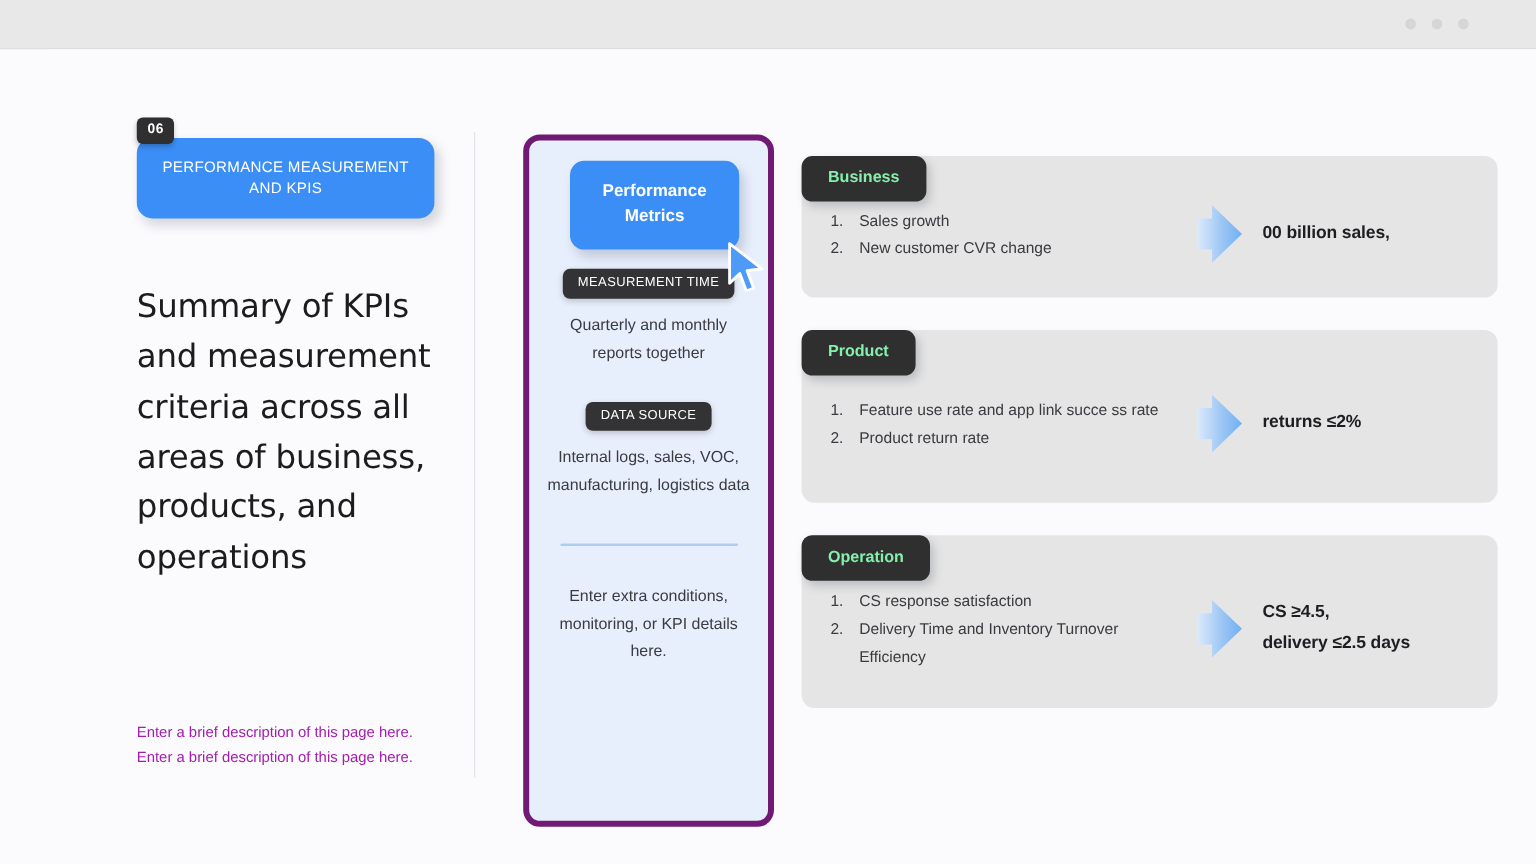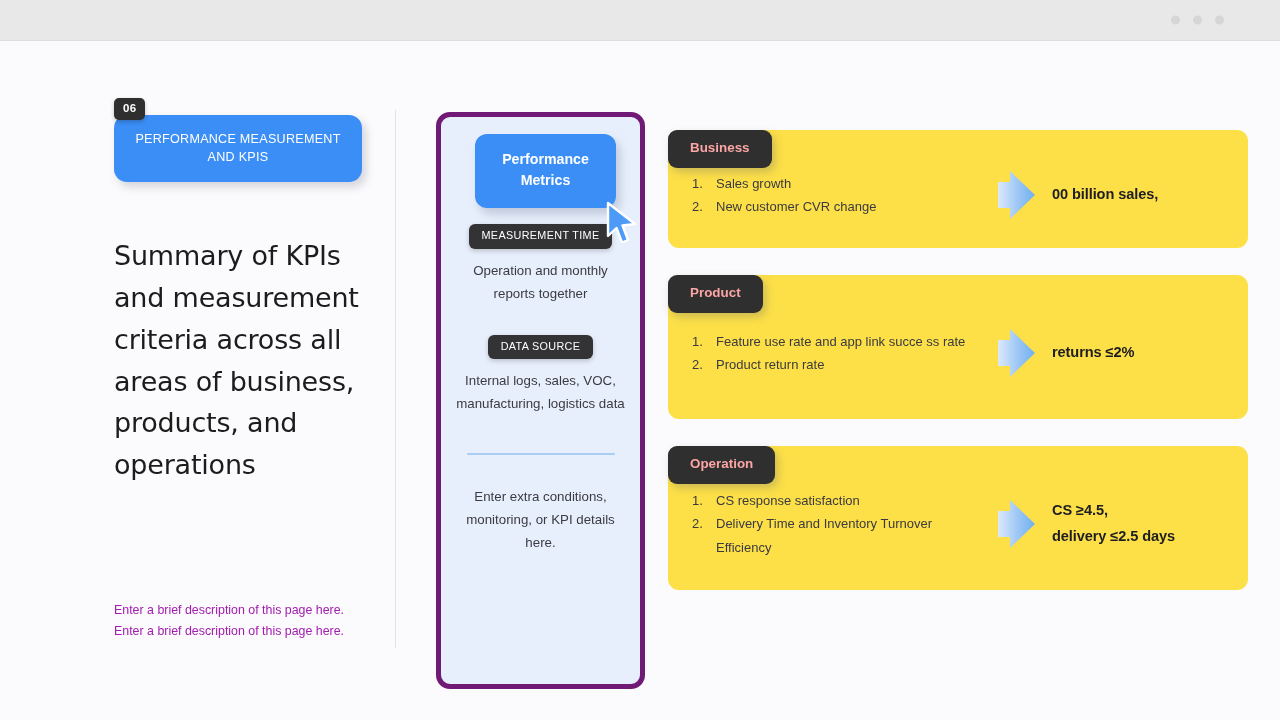--- a/index.html
+++ b/index.html
@@ -204,35 +204,35 @@
     width: 580px;
   }
 
   .kpi-block { position: relative; margin-bottom: 27px; }
   .kpi-block:last-child { margin-bottom: 0; }
 
   .kpi-tag {
     position: absolute;
     left: 0; top: 0;
     background: #2f2f2f;
-    color: #fca5a5;
+    color: #86efac;
     font-size: 13.4px;
     font-weight: 700;
     padding: 11px 22px 12px;
     border-radius: 9px;
     z-index: 3;
     box-shadow: 3px 4px 8px rgba(90,95,110,.30);
     line-height: 1.1;
   }
 
   .kpi-card {
     position: relative;
     margin-top: 20px;
     width: 580px;
-    background: #fde047;
+    background: #e5e5e5;
     border-radius: 11px;
     padding: 38px 24px 26px;
     display: flex;
     align-items: center;
     min-height: 118px;
   }
   .kpi-card.tall { min-height: 144px; }
 
   .kpi-list {
     width: 290px;
@@ -308,21 +308,21 @@
       <div class="metric-pill">
         <span>Performance Metrics</span>
       </div>
       <svg class="cursor-ico" viewBox="0 0 34 42">
         <path d="M3 2 L30 23 L17.5 24.5 L23 39 L17 41.5 L11.5 27 L3 35 Z" fill="#4d9bf7" stroke="#ffffff" stroke-width="2.4" stroke-linejoin="round"></path>
       </svg>
     </div>
 
     <div>
       <div class="dark-tag">MEASUREMENT TIME</div>
-      <div class="center-body">Operation and monthly reports together</div>
+      <div class="center-body">Quarterly and monthly reports together</div>
     </div>
 
     <div class="tag-block-2">
       <div class="dark-tag">DATA SOURCE</div>
       <div class="center-body">Internal logs, sales, VOC, manufacturing, logistics data</div>
     </div>
 
     <div class="h-divider"></div>
 
     <div class="center-note">Enter extra conditions, monitoring, or KPI details here.</div>

